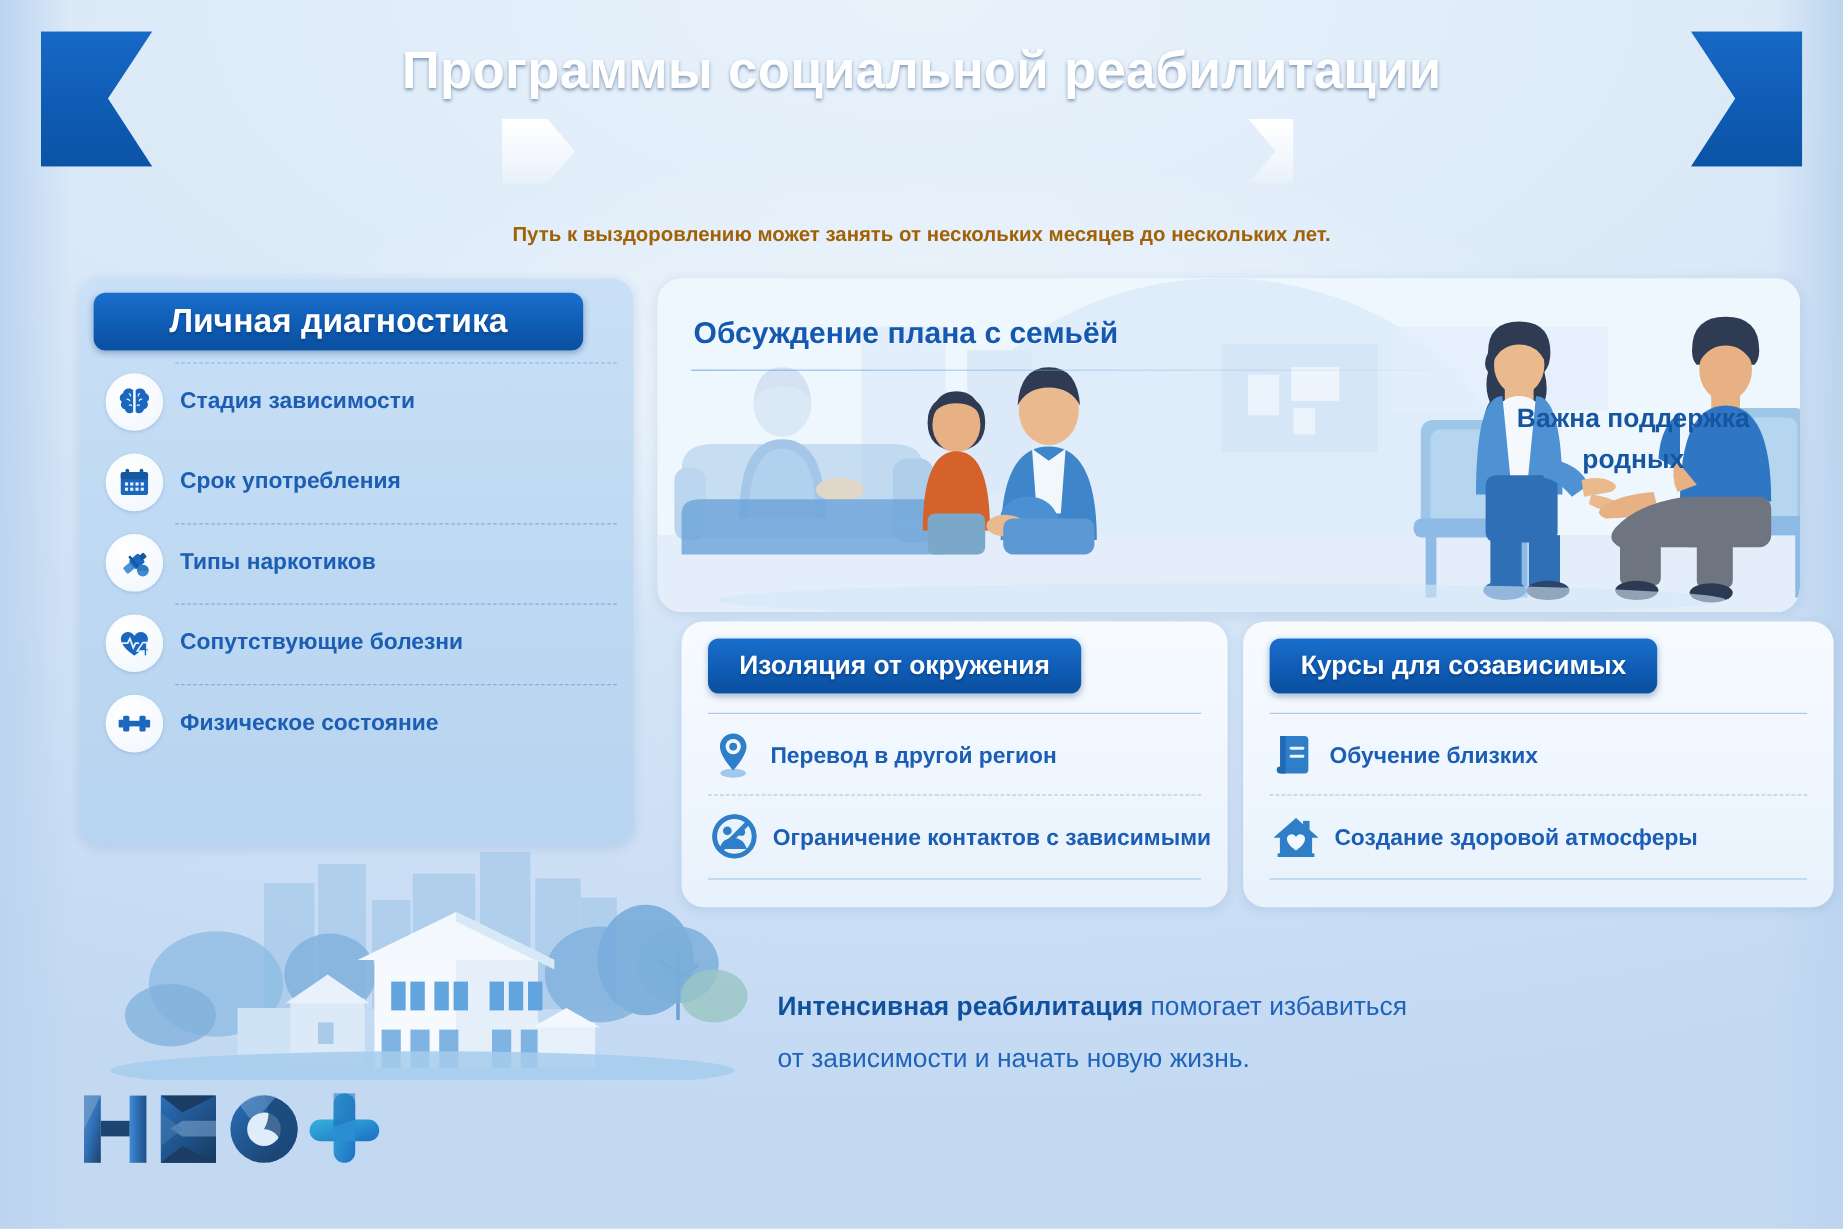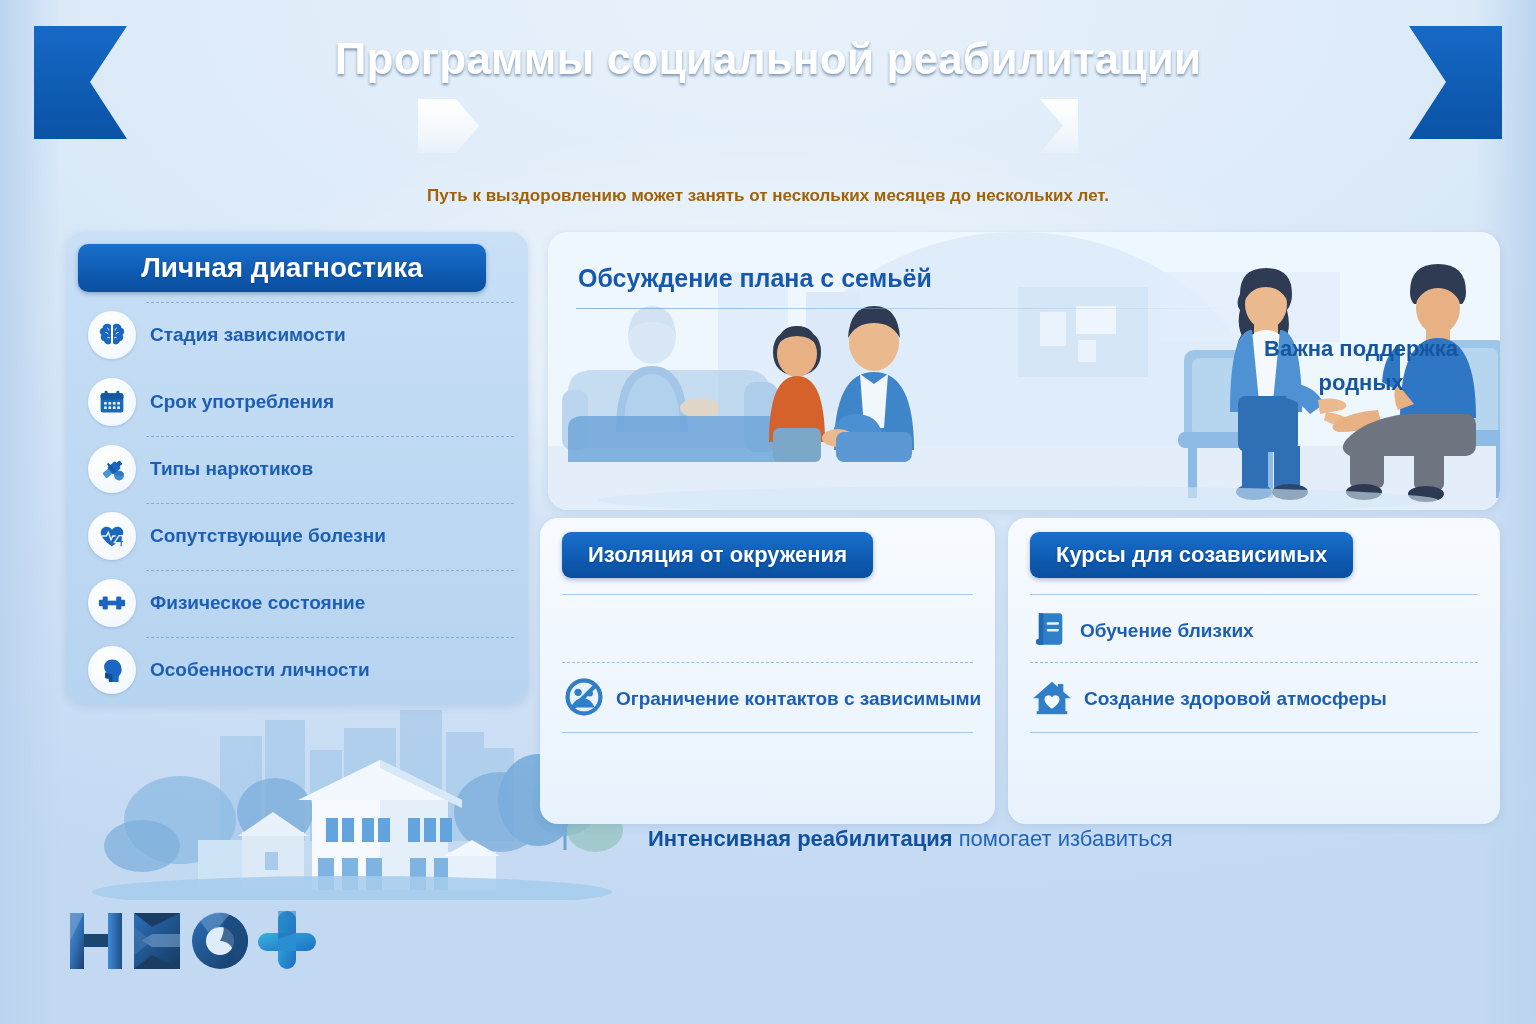--- a/index.html
+++ b/index.html
@@ -101,24 +101,25 @@
   .famrule{position:absolute;left:28px;top:76px;width:660px;height:1px;
            background:linear-gradient(90deg,rgba(120,170,220,.85),rgba(120,170,220,0));z-index:4;}
   .famnote{
     position:absolute; right:24px; top:100px; width:230px; text-align:center;
     font-size:22px; font-weight:bold; color:#16559f; line-height:1.55; z-index:4;
   }
   .famscene{position:absolute;left:0;top:0;width:952px;height:278px;}
 
   
   .card{
-    position:absolute; top:518px; height:306px;
+    position:absolute; top:518px; height:238px;
     background:linear-gradient(180deg,#f7fbff 0%,#eff6fe 55%,#e8f2fc 100%);
     border-radius:18px;
     box-shadow:0 2px 9px rgba(40,90,150,.13);
+    margin-left:28px;
   }
   .card.left{left:540px;width:455px;}
   .card.right{left:1008px;width:492px;}
   .cpill{
     position:absolute; left:22px; top:14px; height:46px;
     background:linear-gradient(180deg,#1a6fcc 0%,#0f5cb4 55%,#0a4f9f 100%);
     border-radius:9px; box-shadow:0 2px 5px rgba(10,60,120,.32);
     padding:0 26px;
   }
   .cpill span{display:block;line-height:46px;font-size:22px;font-weight:bold;color:#fff;
@@ -226,29 +227,20 @@
         <rect x="2" y="12.5" width="4.5" height="7" rx="1" fill="#1b66bf"></rect>
         <rect x="25.5" y="12.5" width="4.5" height="7" rx="1" fill="#1b66bf"></rect>
         <rect x="6" y="9" width="5.5" height="14" rx="1.4" fill="#1b66bf"></rect>
         <rect x="20.5" y="9" width="5.5" height="14" rx="1.4" fill="#1b66bf"></rect>
         <rect x="10.5" y="13.5" width="11" height="5" fill="#1b66bf"></rect>
       </svg>
     </span>
     <span class="srow-label">Физическое состояние</span>
   </div>
 
-  <div class="srow" style="top:407px">
-    <span class="ico">
-      <svg width="28" height="28" viewBox="0 0 32 32">
-        <path fill="#1b66bf" d="M16 4c-5.2 0-9 3.8-9 8.6 0 2.6 1.1 4.7 2.6 6.2v5.4c0 .9.7 1.6 1.6 1.6h2.6v2.4c0 .9.7 1.6 1.6 1.6H22c.9 0 1.6-.7 1.6-1.6v-3.8c0-1 .5-1.7 1.3-2.6 1.3-1.5 2.1-3.3 2.1-5.4C27 7.5 22 4 16 4z"></path>
-        <path fill="#0f4e93" d="M11.2 19.5c1.6 1 3.4 1.5 5.2 1.4v8.9h-2.6c-.9 0-1.6-.7-1.6-1.6V25.8h-2.6c-.9 0-1.6-.7-1.6-1.6v-5.4z"></path>
-      </svg>
-    </span>
-    <span class="srow-label">Особенности личности</span>
-  </div>
 </div>
 
 <svg class="town" viewBox="0 0 580 200">
   <g opacity=".55" fill="#9cc4e8">
     <rect x="160" y="36" width="42" height="105"></rect>
     <rect x="205" y="20" width="40" height="121"></rect>
     <rect x="250" y="50" width="32" height="91"></rect>
     <rect x="284" y="28" width="52" height="113"></rect>
     <rect x="340" y="10" width="42" height="131"></rect>
     <rect x="386" y="32" width="38" height="109"></rect>
@@ -408,20 +400,31 @@
   <div class="famrule"></div>
   <div class="famnote">Важна поддержка родных</div>
 </div>
 
 <div class="card left">
   <div class="cpill">
     <span>Изоляция от окружения</span>
   </div>
   <div class="crule" style="top:76px"></div>
 
+  <div class="crow" style="top:84px">
+    <span>
+      <svg width="38" height="40" viewBox="0 0 32 34">
+        <ellipse cx="16" cy="30" rx="9" ry="3.2" fill="#8cbde8" opacity=".8"></ellipse>
+        <path d="M16 2c-5.2 0-9.4 4.1-9.4 9.2C6.6 18.3 16 28 16 28s9.4-9.7 9.4-16.8C25.4 6.1 21.2 2 16 2z" fill="#2f7fc8"></path>
+        <circle cx="16" cy="11.2" r="5.4" fill="#f2f9ff"></circle>
+        <circle cx="16" cy="11.2" r="2.8" fill="#2f7fc8"></circle>
+      </svg>
+    </span>
+    <span class="crow-label">Перевод в другой регион</span>
+  </div>
 
   <div class="cdash" style="top:144px"></div>
 
   <div class="crow" style="top:152px">
     <span>
       <svg width="40" height="40" viewBox="0 0 34 34">
         <circle cx="17" cy="17" r="15.5" fill="#2f7fc8"></circle>
         <circle cx="17" cy="17" r="12.5" fill="#e9f3fc"></circle>
         <g fill="#2f7fc8">
           <circle cx="12" cy="13" r="3.1"></circle>
@@ -470,20 +473,21 @@
     <span class="crow-label">Создание здоровой атмосферы</span>
   </div>
 
   <div class="crule" style="top:214px"></div>
 </div>
 
 <div class="footer">
   <div>
     <b>Интенсивная реабилитация</b><span> помогает избавиться</span>
   </div>
+  <div>от зависимости и начать новую жизнь.</div>
 </div>
 
 <svg class="logo" viewBox="0 0 260 72">
   <defs>
     <linearGradient id="g1" x1="0" y1="0" x2="1" y2="1">
       <stop offset="0" stop-color="#5d8fc4"></stop>
         <stop offset=".5" stop-color="#2f6fb5"></stop>
         <stop offset="1" stop-color="#1c3f6b"></stop>
     </linearGradient>
     <linearGradient id="g2" x1="0" y1="0" x2="1" y2="0">

